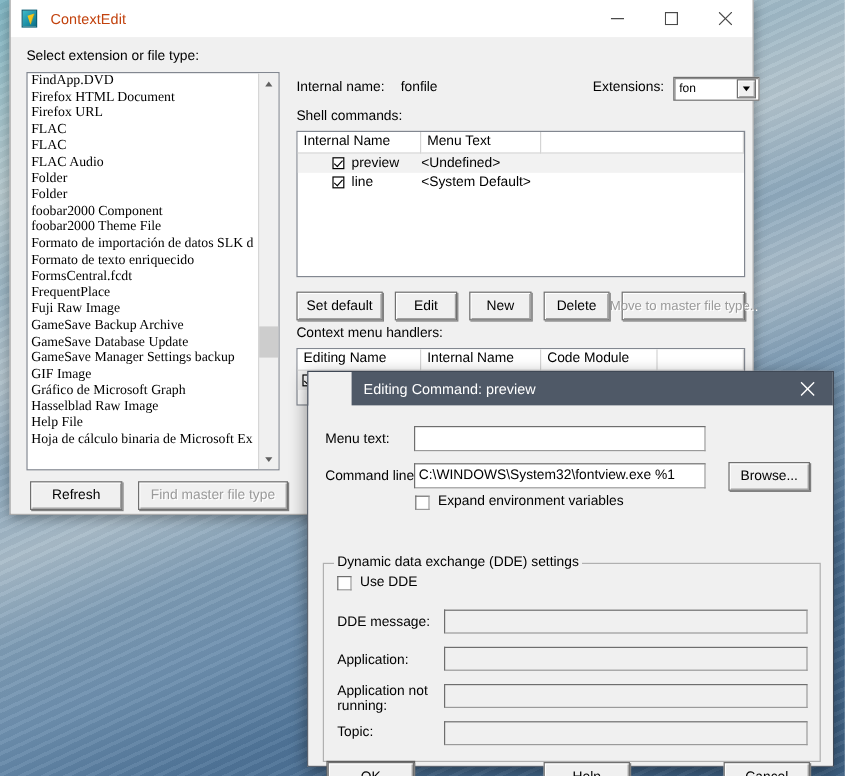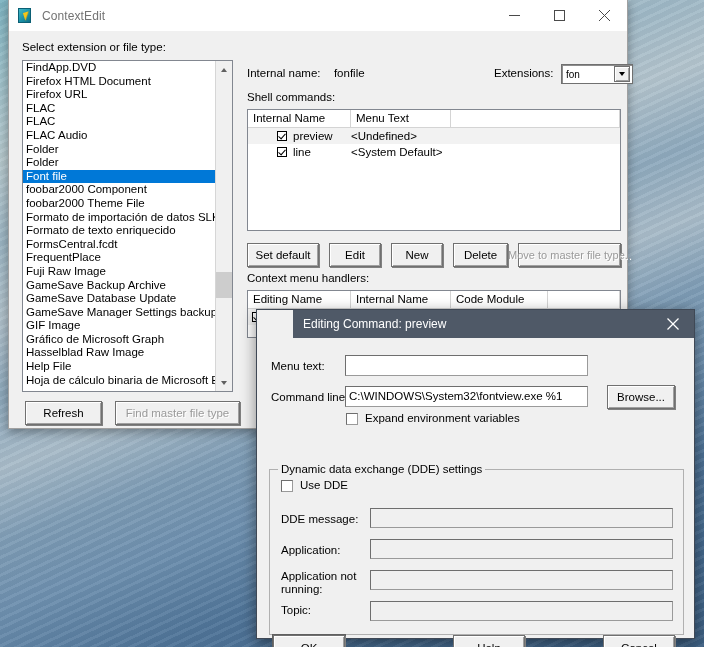--- a/index.html
+++ b/index.html
@@ -72,21 +72,21 @@
   #app-icon .cur {
     position:absolute; left:6px; top:4px;
     width:0; height:0;
     border-left:6px solid #f5c518;
     border-bottom:8px solid transparent;
     transform: rotate(-18deg);
     filter: drop-shadow(0.5px 0.5px 0 #7a5c00);
   }
   #title-text {
     font-size: 12px;
-    color: #737373;
+    color: #c2410c;
     letter-spacing: 0.1px;
   }
   .win-btns { margin-left:auto; display:flex; height:31px; }
   .win-btn {
     width: 45px; height: 31px;
     display:flex; align-items:center; justify-content:center;
     color:#4a4a4a;
   }
   .win-btn svg { display:block; }
 
@@ -107,20 +107,21 @@
     width:211px; height:332px;
     background:#fff;
     border:1px solid #828790;
     box-sizing:border-box;
     overflow:hidden;
   }
   #filetype-list {
     position:absolute;
     left:0; top:0; right:17px; bottom:0;
     overflow:hidden;
+    font-family:Liberation Serif, serif;
   }
   .ft-item {
     height:13.6px;
     line-height:13.6px;
     padding-left:3px;
     font-size:11.5px;
     white-space:nowrap;
     overflow:hidden;
   }
   .ft-item.sel { background:#0078d7; color:#fff; }
@@ -363,21 +364,20 @@
     <div id="filetype-box">
       <div id="filetype-list">
           <div class="ft-item">FindApp.DVD</div>
           <div class="ft-item">Firefox HTML Document</div>
           <div class="ft-item">Firefox URL</div>
           <div class="ft-item">FLAC</div>
           <div class="ft-item">FLAC</div>
           <div class="ft-item">FLAC Audio</div>
           <div class="ft-item">Folder</div>
           <div class="ft-item">Folder</div>
-          <div class="ft-item sel">Font file</div>
           <div class="ft-item">foobar2000 Component</div>
           <div class="ft-item">foobar2000 Theme File</div>
           <div class="ft-item">Formato de importación de datos SLK d</div>
           <div class="ft-item">Formato de texto enriquecido</div>
           <div class="ft-item">FormsCentral.fcdt</div>
           <div class="ft-item">FrequentPlace</div>
           <div class="ft-item">Fuji Raw Image</div>
           <div class="ft-item">GameSave Backup Archive</div>
           <div class="ft-item">GameSave Database Update</div>
           <div class="ft-item">GameSave Manager Settings backup</div>

